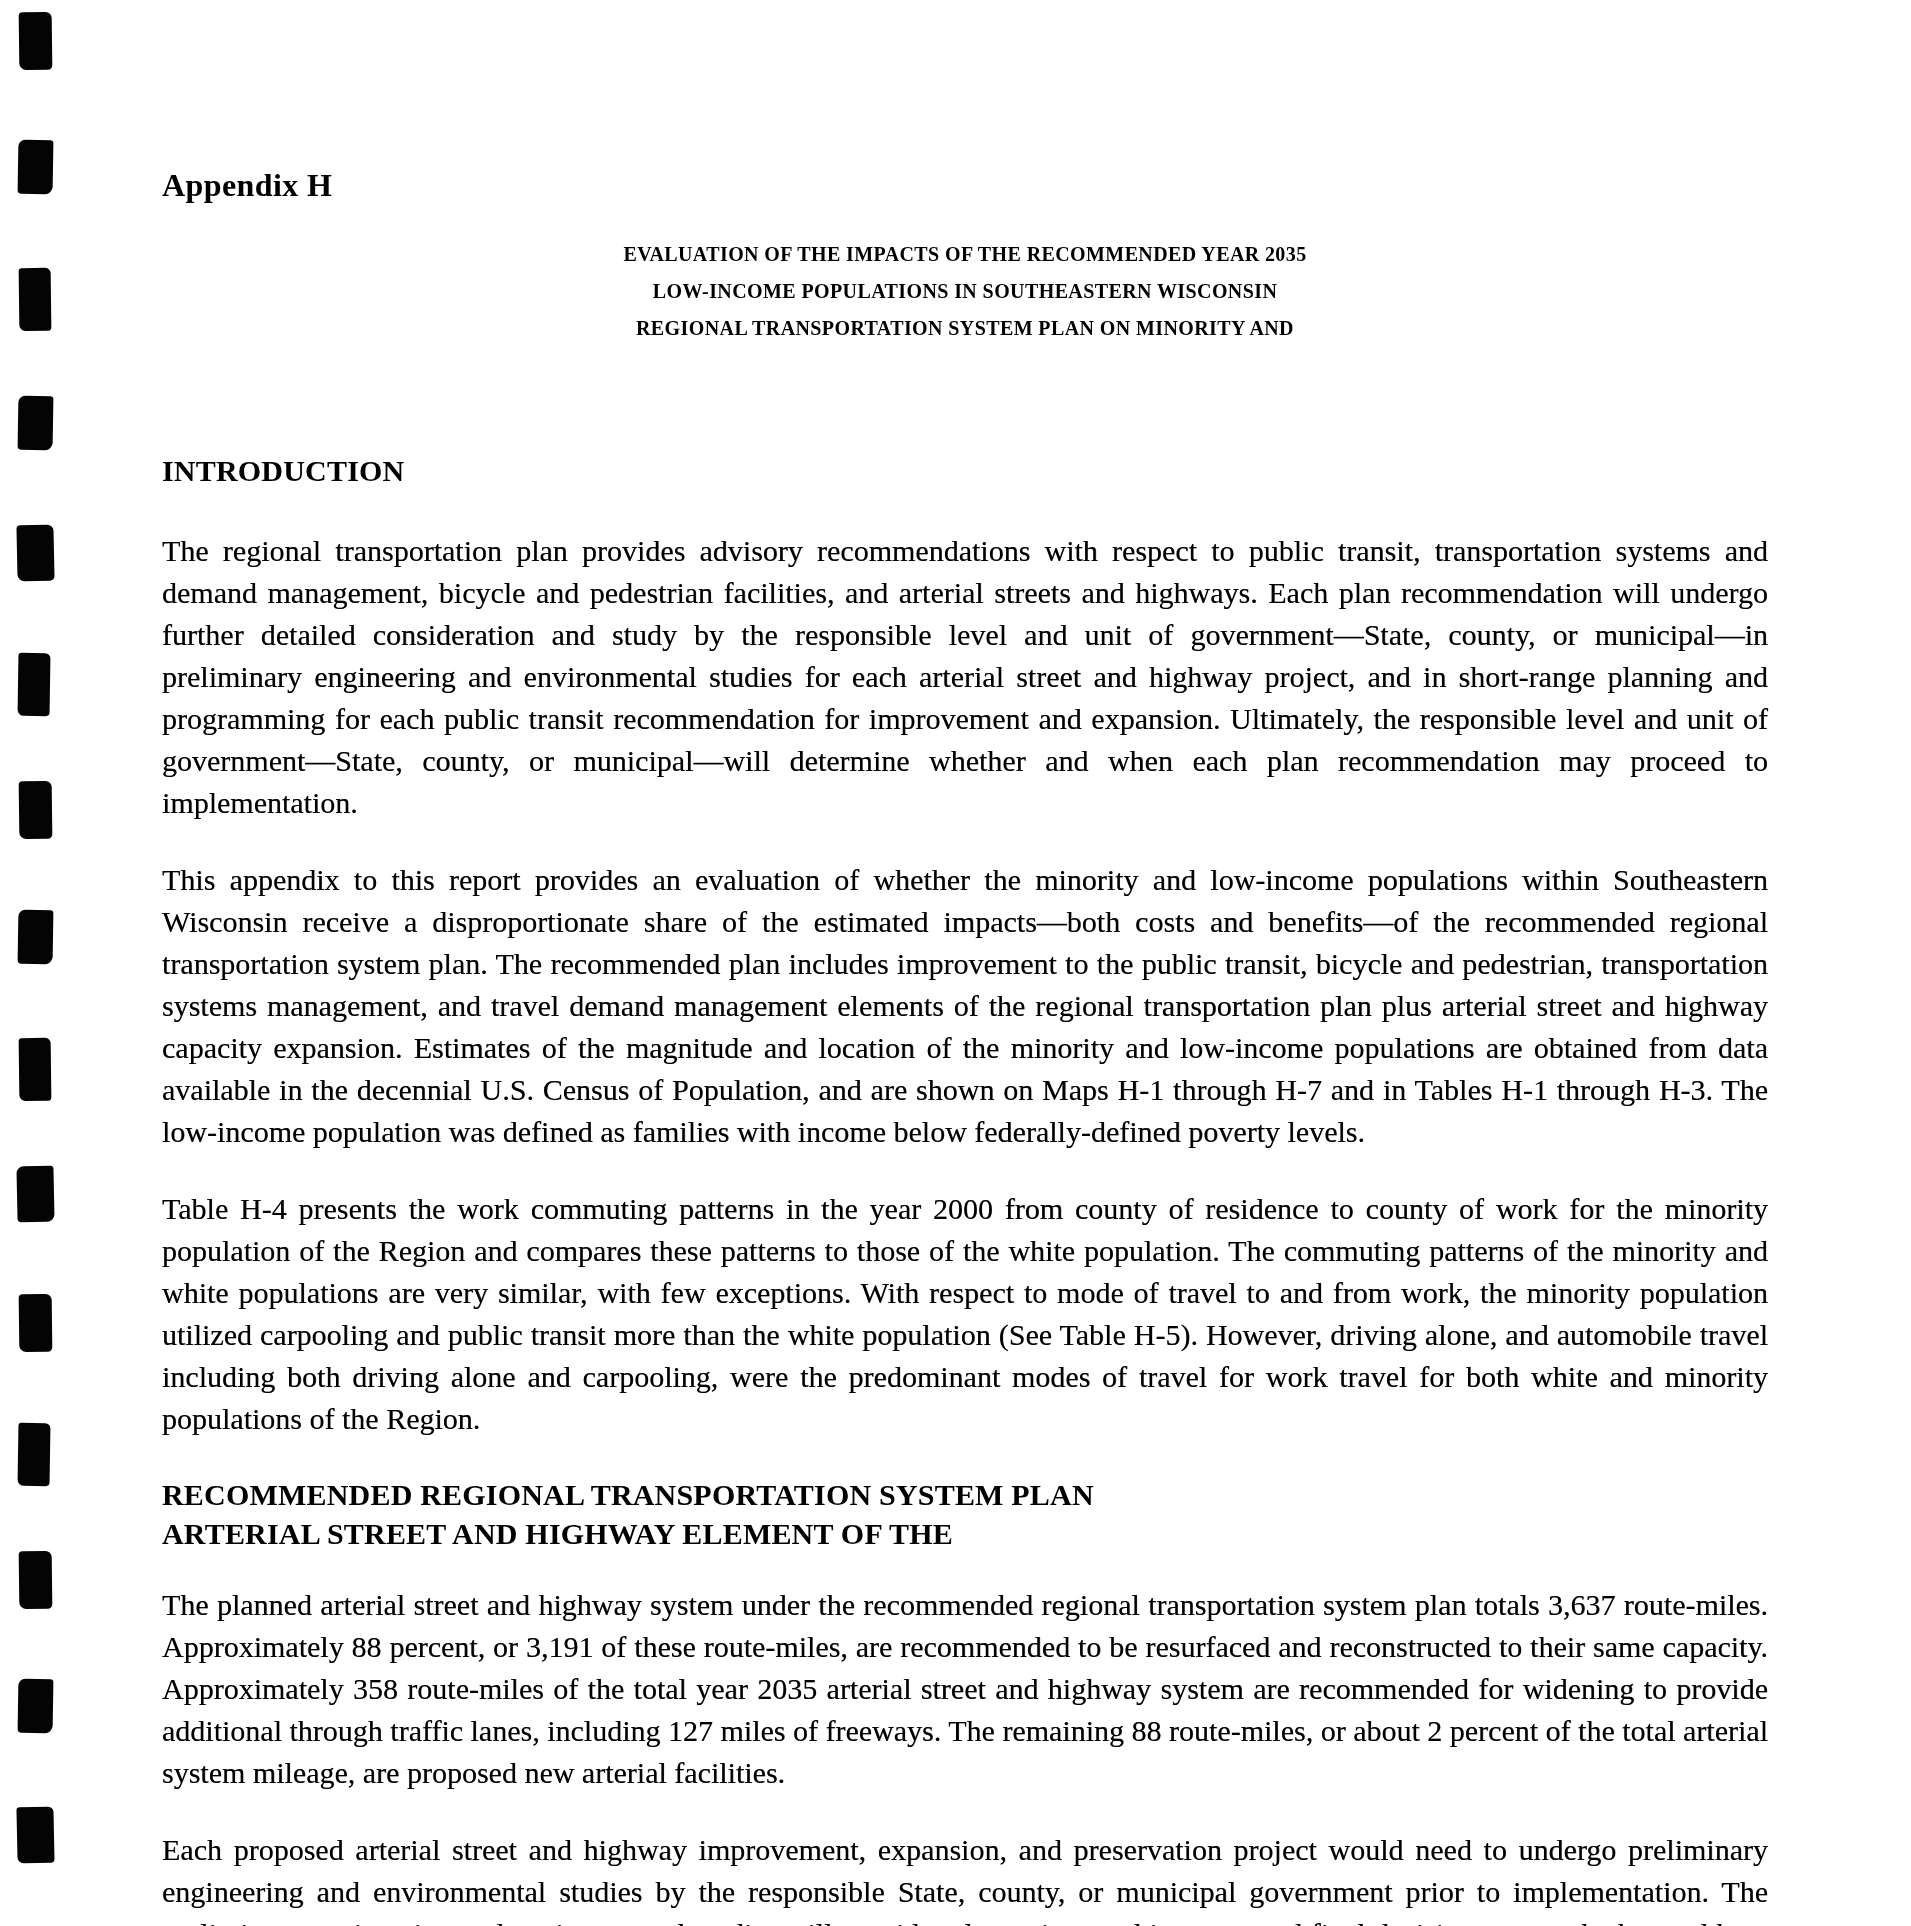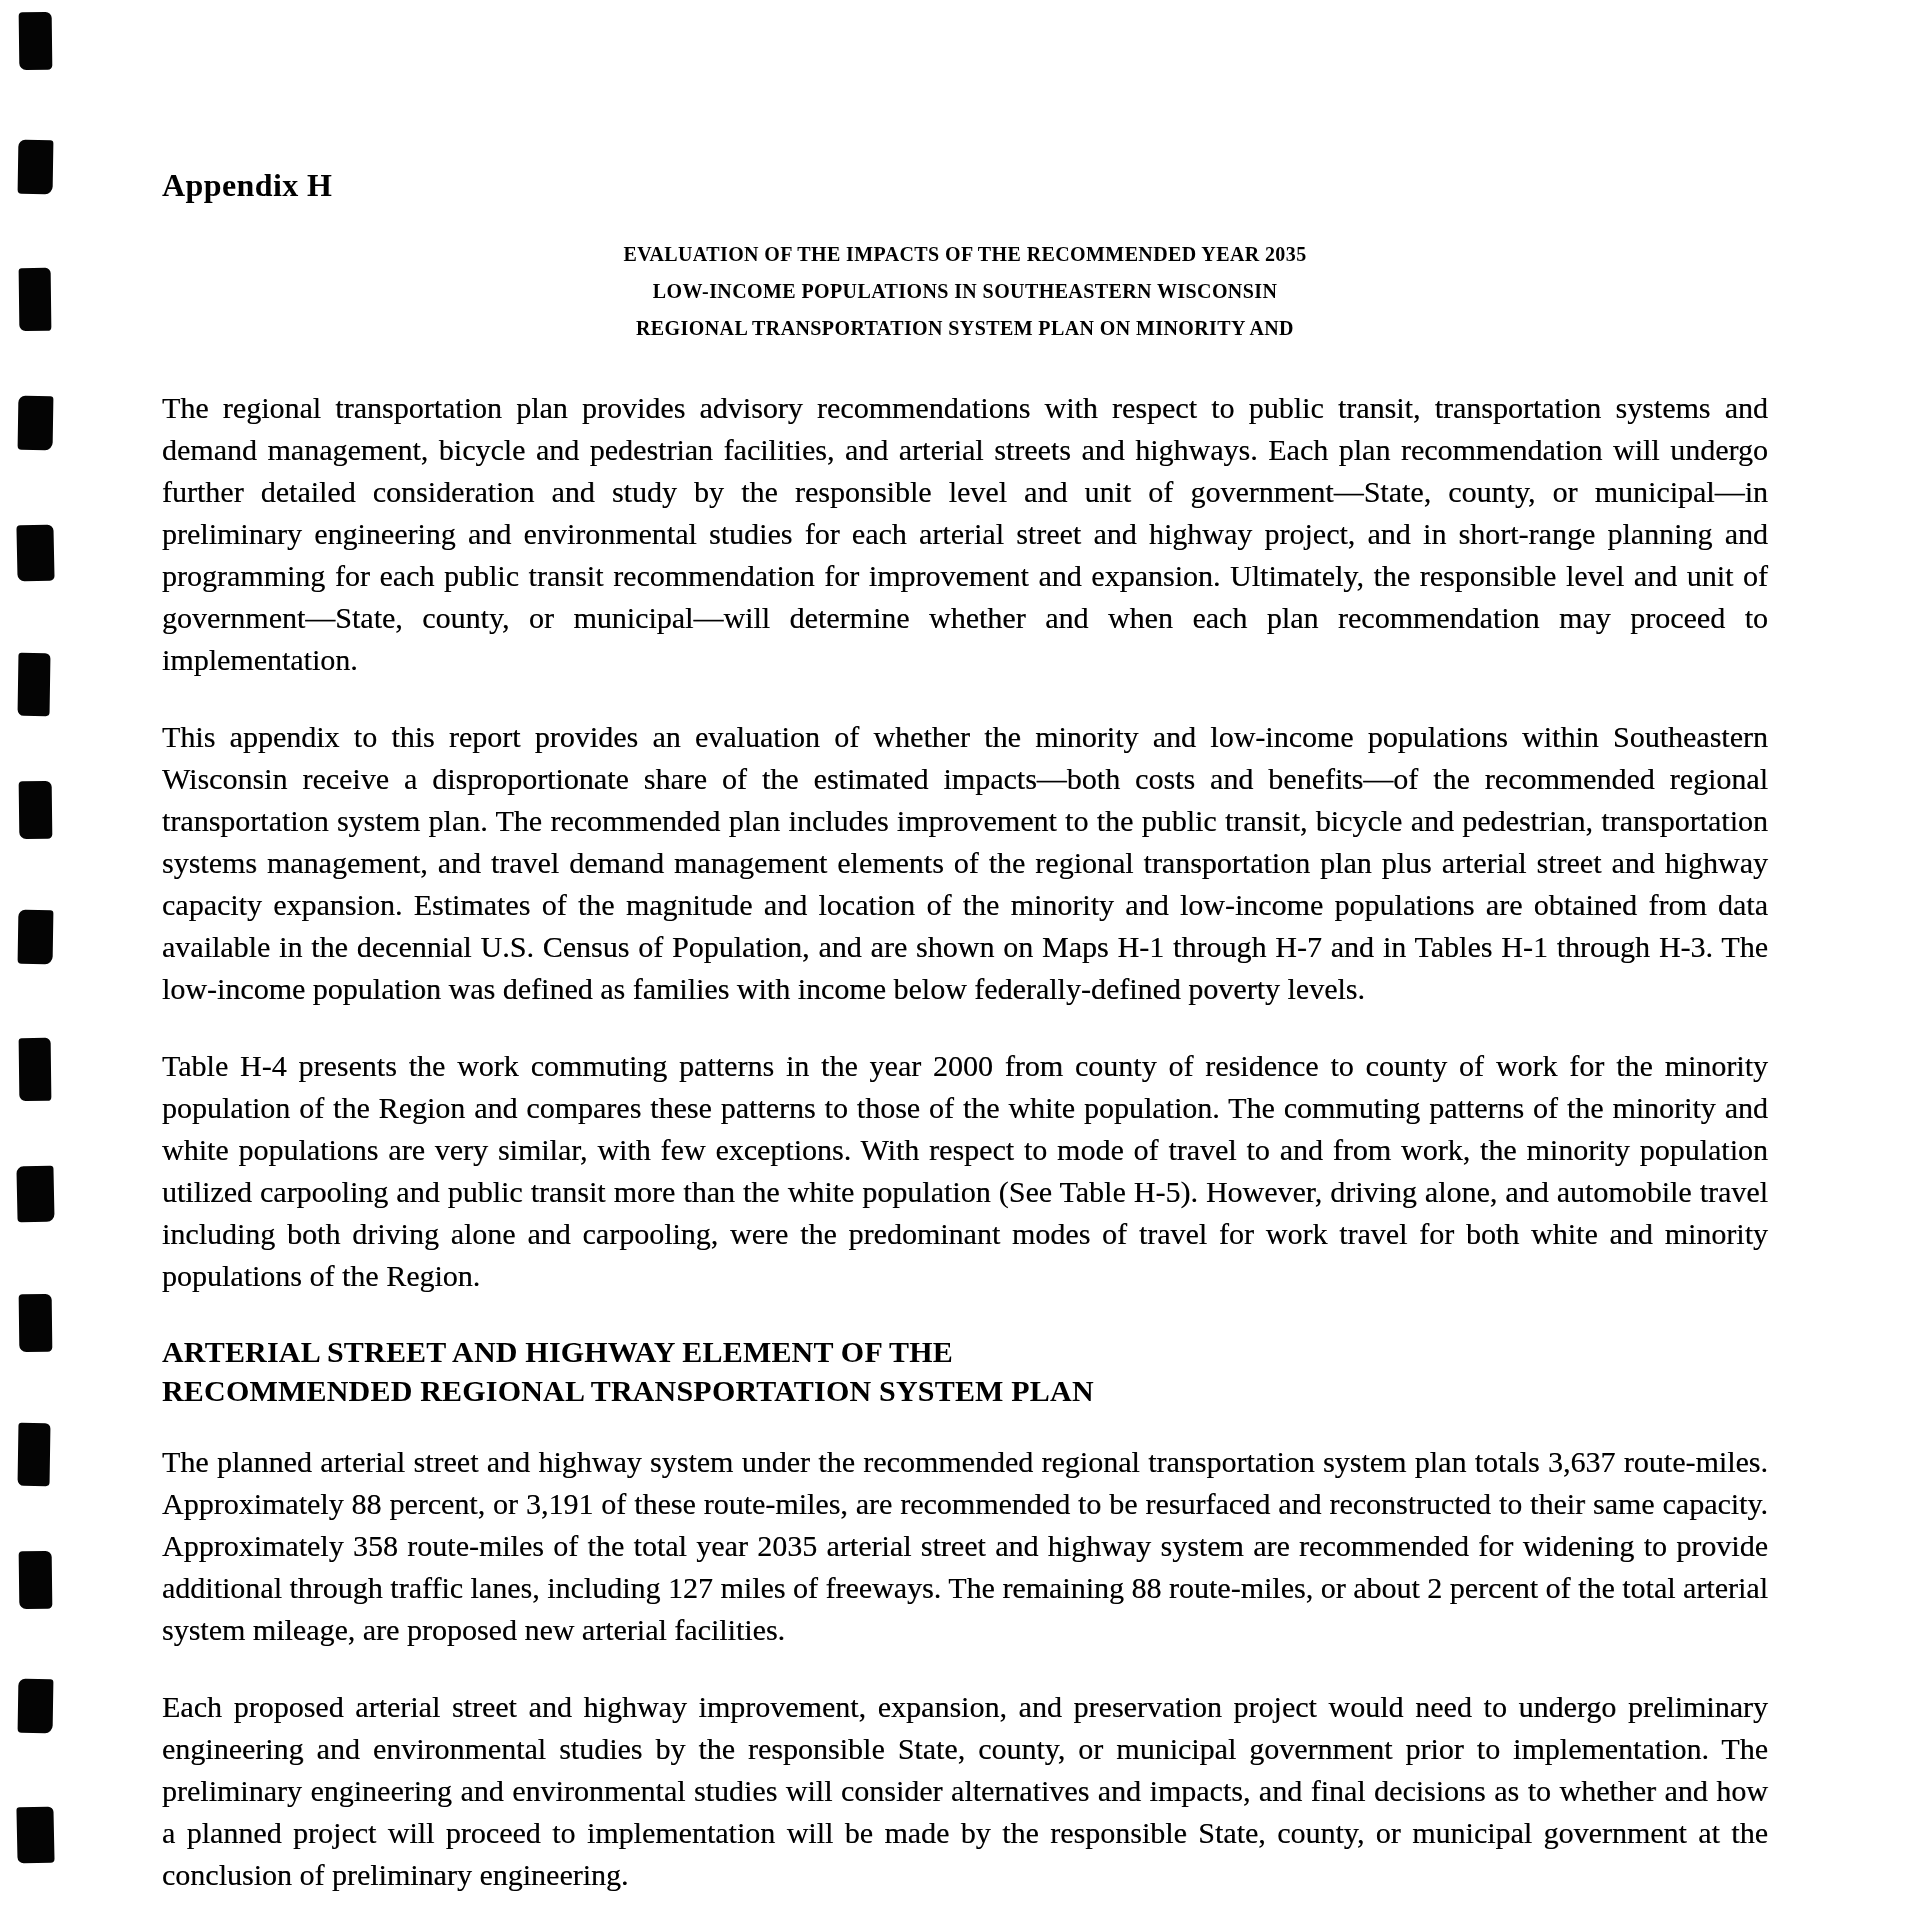--- a/index.html
+++ b/index.html
@@ -102,30 +102,31 @@
   <div class="content">
 
     <div class="appendix-label">Appendix H</div>
 
     <div class="doc-title">
       <span>EVALUATION OF THE IMPACTS OF THE RECOMMENDED YEAR 2035</span>
       <span>LOW-INCOME POPULATIONS IN SOUTHEASTERN WISCONSIN</span>
       <span>REGIONAL TRANSPORTATION SYSTEM PLAN ON MINORITY AND</span>
     </div>
 
+    <h2 class="section-heading intro-heading">INTRODUCTION</h2>
 
     <p class="body-para first-after-heading">The regional transportation plan provides advisory recommendations with respect to public transit, transportation systems and demand management, bicycle and pedestrian facilities, and arterial streets and highways. Each plan recommendation will undergo further detailed consideration and study by the responsible level and unit of government—State, county, or municipal—in preliminary engineering and environmental studies for each arterial street and highway project, and in short-range planning and programming for each public transit recommendation for improvement and expansion. Ultimately, the responsible level and unit of government—State, county, or municipal—will determine whether and when each plan recommendation may proceed to implementation.</p>
 
     <p class="body-para">This appendix to this report provides an evaluation of whether the minority and low-income populations within Southeastern Wisconsin receive a disproportionate share of the estimated impacts—both costs and benefits—of the recommended regional transportation system plan. The recommended plan includes improvement to the public transit, bicycle and pedestrian, transportation systems management, and travel demand management elements of the regional transportation plan plus arterial street and highway capacity expansion. Estimates of the magnitude and location of the minority and low-income populations are obtained from data available in the decennial U.S. Census of Population, and are shown on Maps H-1 through H-7 and in Tables H-1 through H-3. The low-income population was defined as families with income below federally-defined poverty levels.</p>
 
     <p class="body-para">Table H-4 presents the work commuting patterns in the year 2000 from county of residence to county of work for the minority population of the Region and compares these patterns to those of the white population. The commuting patterns of the minority and white populations are very similar, with few exceptions. With respect to mode of travel to and from work, the minority population utilized carpooling and public transit more than the white population (See Table H-5). However, driving alone, and automobile travel including both driving alone and carpooling, were the predominant modes of travel for work travel for both white and minority populations of the Region.</p>
 
     <h2 class="section-heading arterial-heading">
+      <span>RECOMMENDED REGIONAL TRANSPORTATION SYSTEM PLAN</span>
       <span>ARTERIAL STREET AND HIGHWAY ELEMENT OF THE</span>
-      <span>RECOMMENDED REGIONAL TRANSPORTATION SYSTEM PLAN</span>
     </h2>
 
     <p class="body-para">The planned arterial street and highway system under the recommended regional transportation system plan totals 3,637 route-miles. Approximately 88 percent, or 3,191 of these route-miles, are recommended to be resurfaced and reconstructed to their same capacity. Approximately 358 route-miles of the total year 2035 arterial street and highway system are recommended for widening to provide additional through traffic lanes, including 127 miles of freeways. The remaining 88 route-miles, or about 2 percent of the total arterial system mileage, are proposed new arterial facilities.</p>
 
     <p class="body-para">Each proposed arterial street and highway improvement, expansion, and preservation project would need to undergo preliminary engineering and environmental studies by the responsible State, county, or municipal government prior to implementation. The preliminary engineering and environmental studies will consider alternatives and impacts, and final decisions as to whether and how a planned project will proceed to implementation will be made by the responsible State, county, or municipal government at the conclusion of preliminary engineering.</p>
 
   </div>
 
 </div>
 

